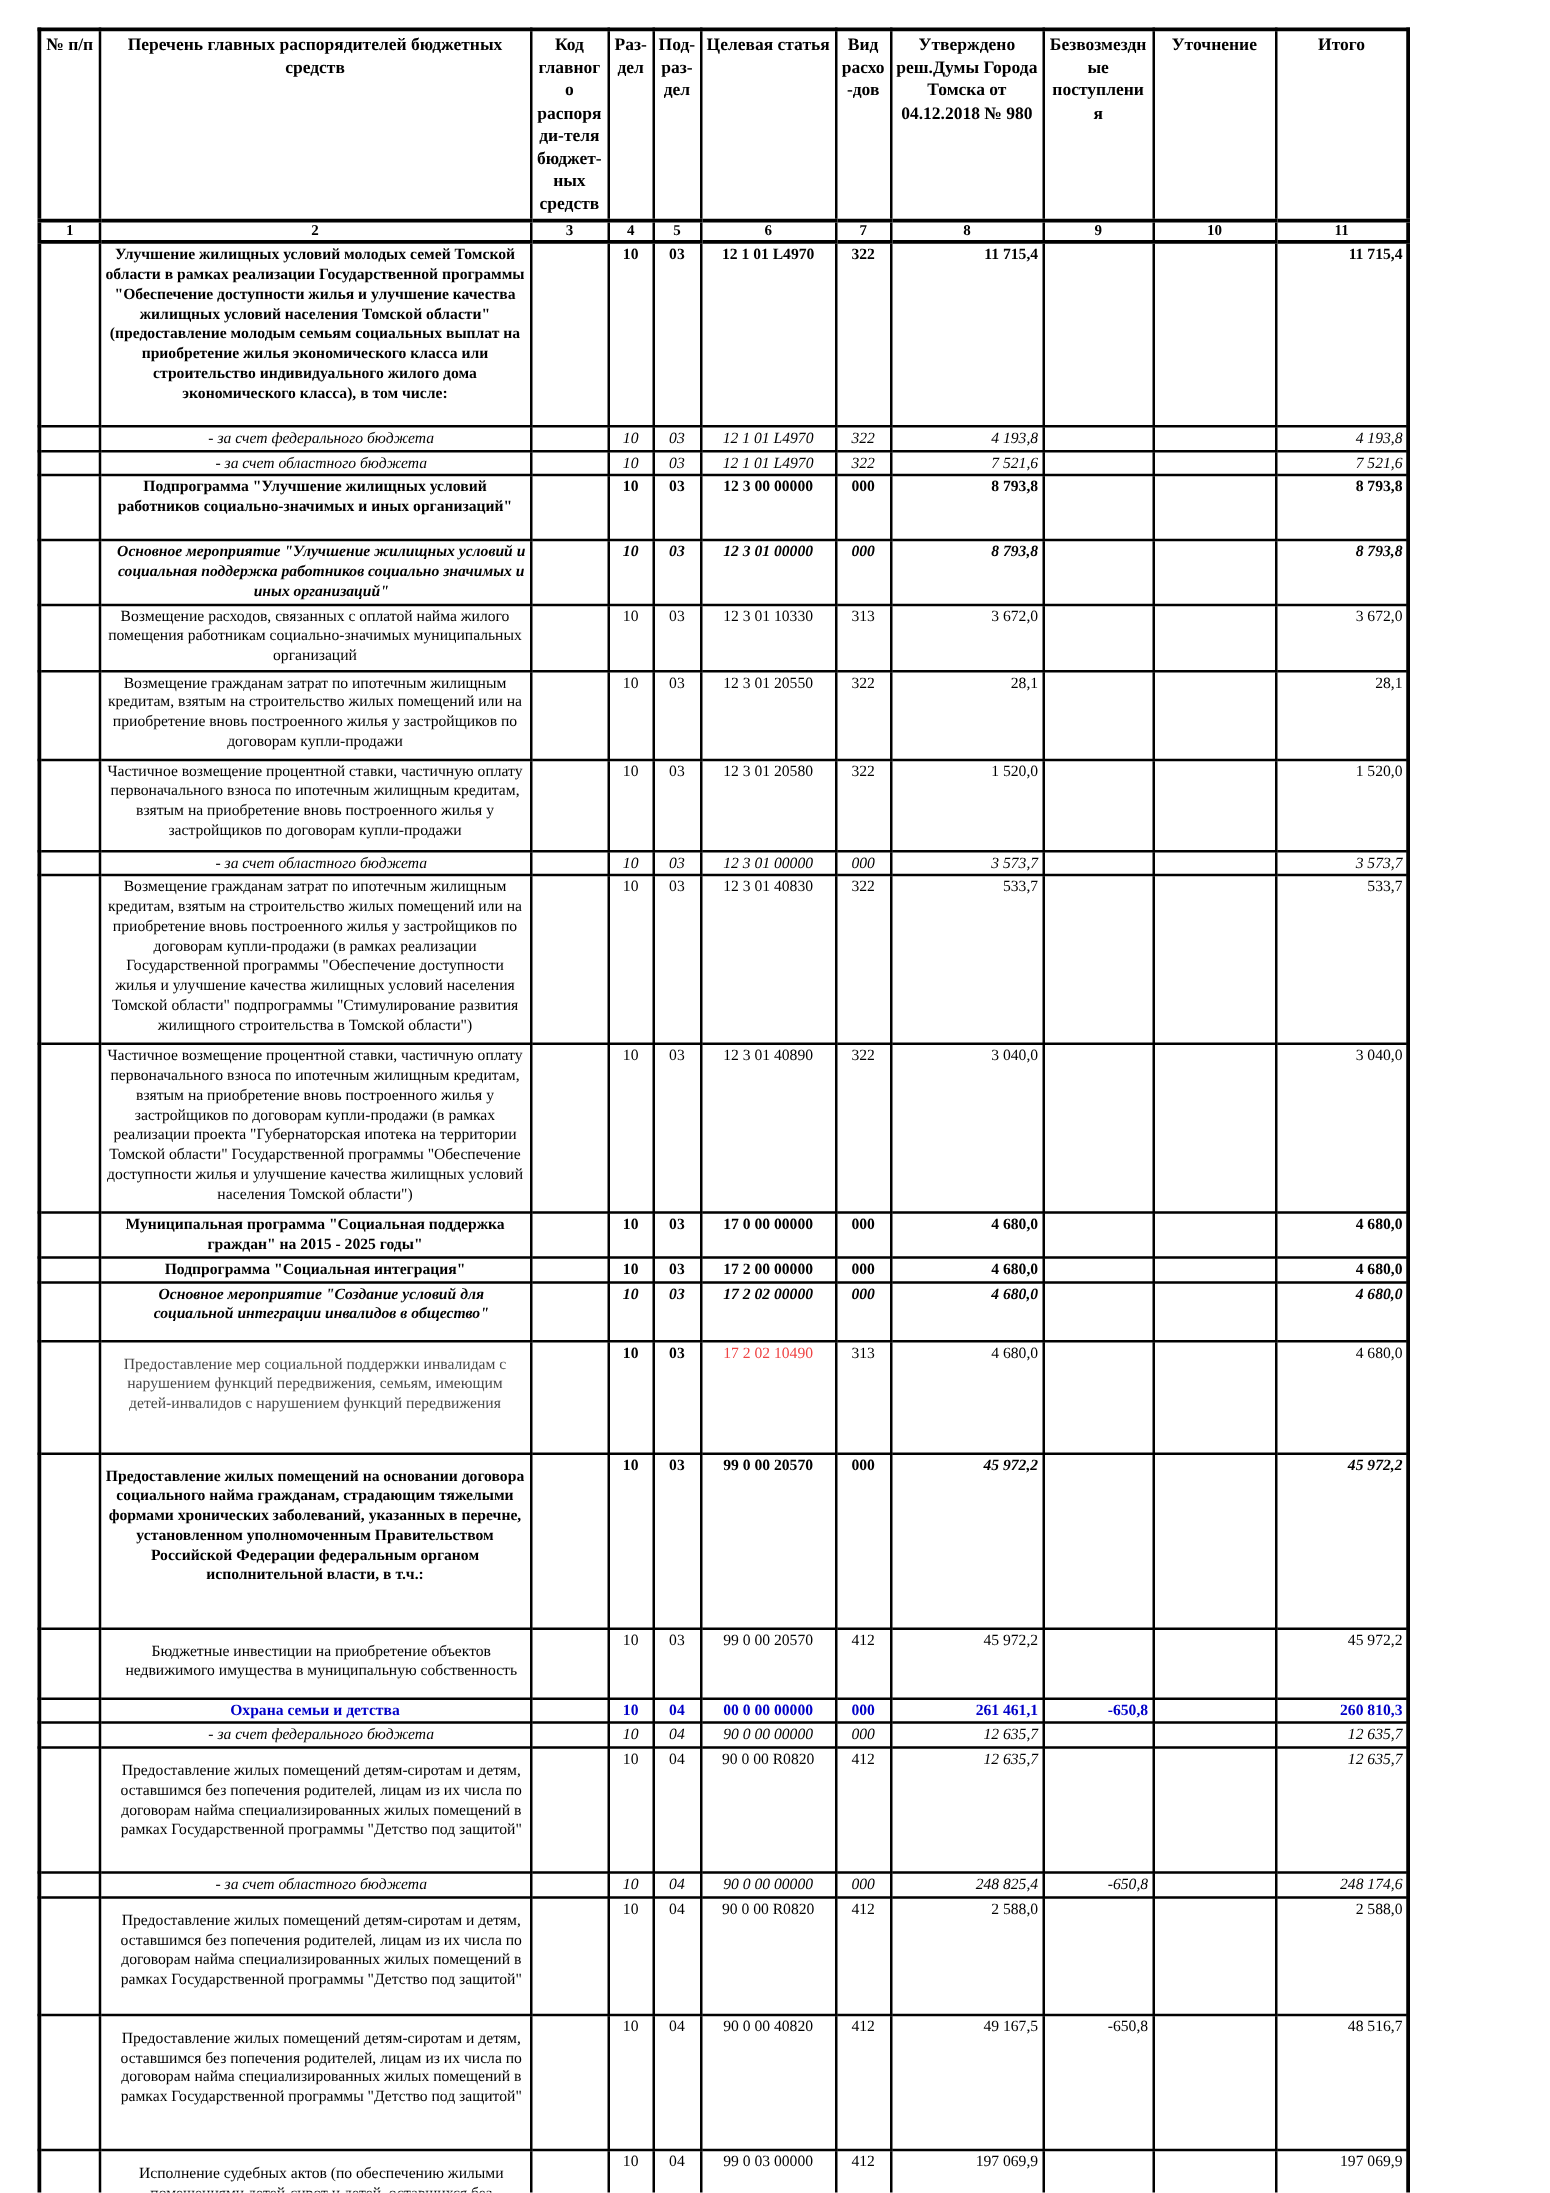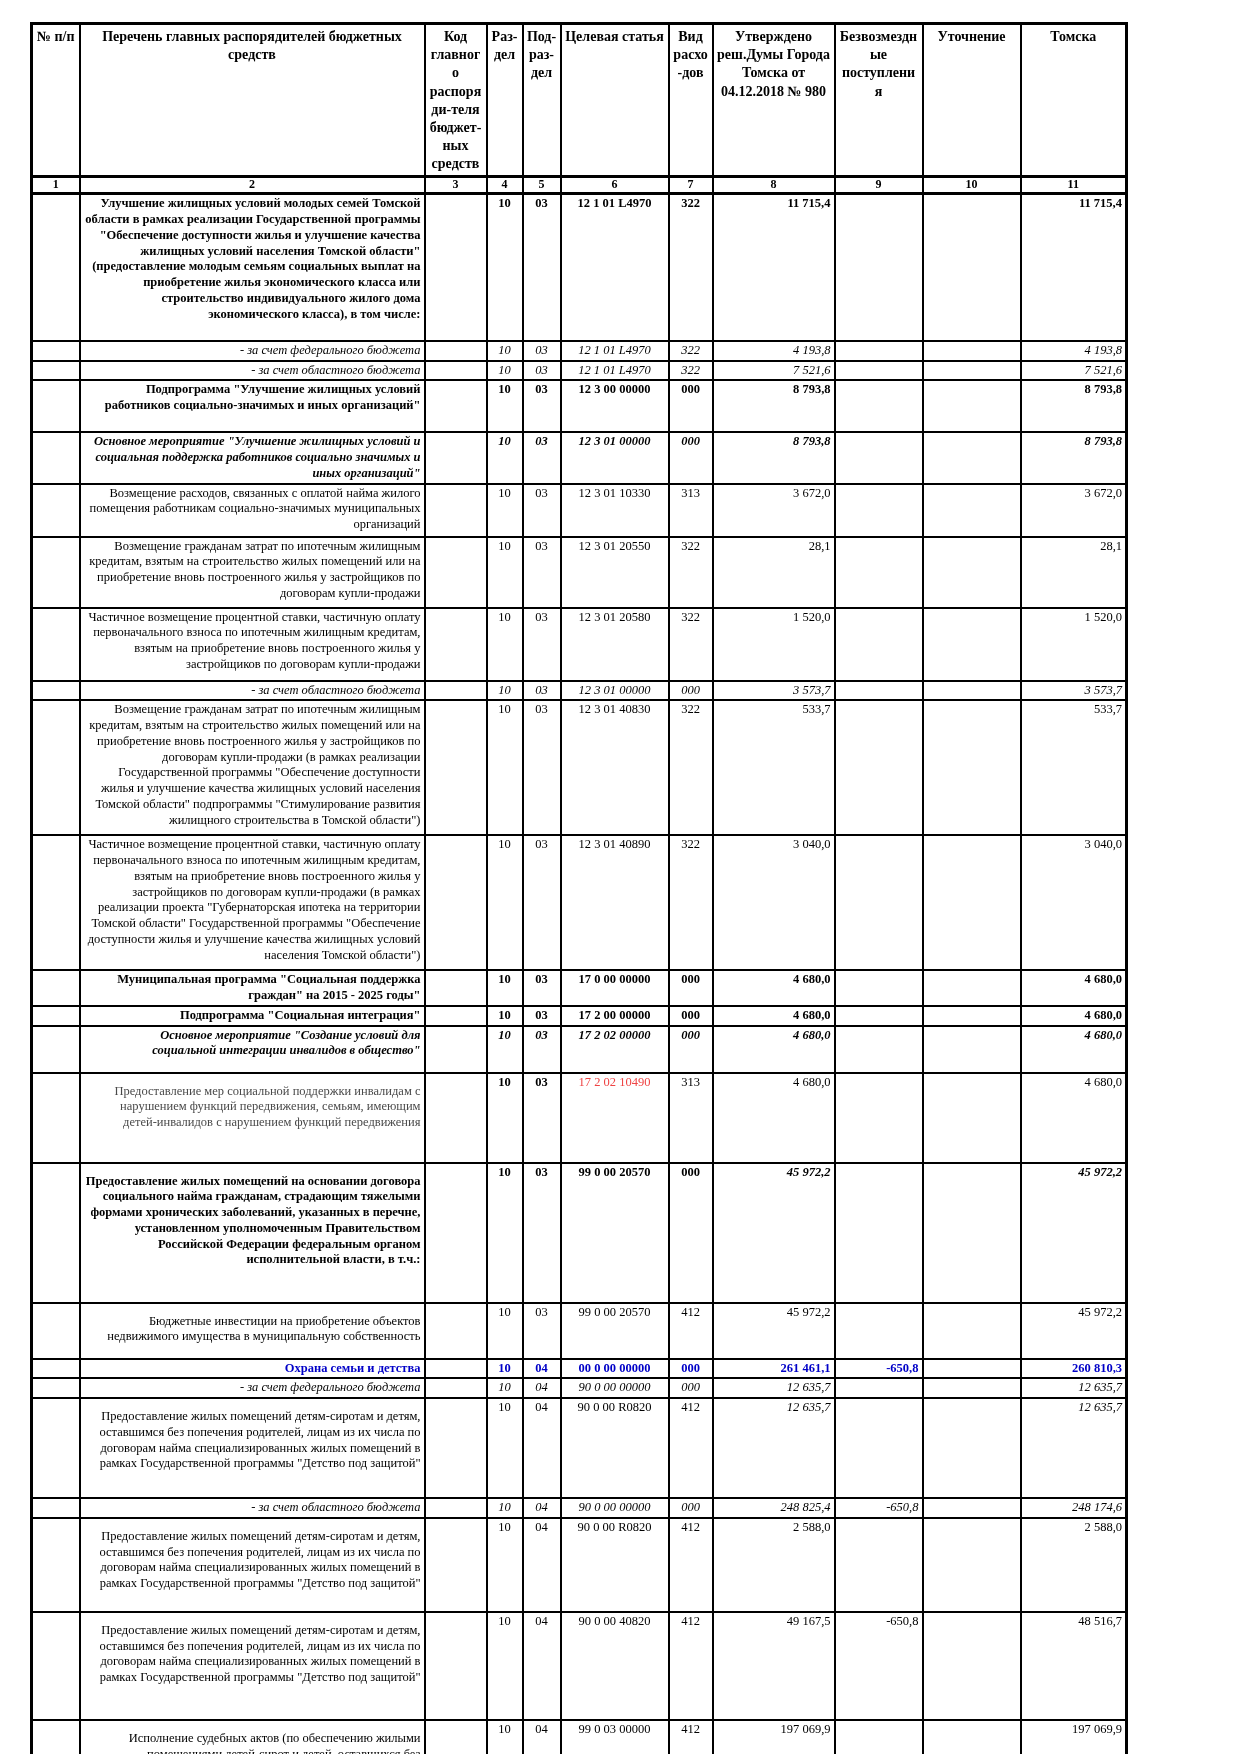--- a/index.html
+++ b/index.html
@@ -20,21 +20,21 @@
     overflow:hidden;word-wrap:break-word;
   }
   thead th{
     font-weight:bold;text-align:center;font-size:14px;
     padding-top:3px;line-height:1.3;vertical-align:top;
   }
   thead tr.nums th{
     border-top:3px solid #000;border-bottom:3px solid #000;
     font-size:12px;padding:0 2px 1px 2px;line-height:1.15;
   }
-  td.c-name{text-align:right;}
+  td.c-name{text-align:center;}
   td.c-r,td.c-pr,td.c-t,td.c-v{text-align:center;white-space:nowrap;}
   td.c-a,td.c-b,td.c-u,td.c-i{text-align:right;white-space:nowrap;}
   .b{font-weight:bold;}
   .i{font-style:italic;}
   .bi{font-weight:bold;font-style:italic;}
   .blue{color:#0000c8;margin-top:47px;}
   .gray{color:#4a4a4a;}
   .grayt{color:#ef4444;}
   .ind{padding-left:13px;}
   .pt{padding-top:10px;}
@@ -62,21 +62,21 @@
           <th>№ п/п</th>
           <th>Перечень главных распорядителей бюджетных средств</th>
           <th>Код главного распоряди-теля бюджет-ных средств</th>
           <th>Раз-дел</th>
           <th>Под-раз-дел</th>
           <th>Целевая статья</th>
           <th>Вид расхо-дов</th>
           <th>Утверждено реш.Думы Города Томска от 04.12.2018 № 980</th>
           <th>Безвозмездные поступления</th>
           <th>Уточнение</th>
-          <th>Томска</th>
+          <th>Итого</th>
         </tr>
         <tr class="nums">
           <th>1</th>
           <th>2</th>
           <th>3</th>
           <th>4</th>
           <th>5</th>
           <th>6</th>
           <th>7</th>
           <th>8</th>

